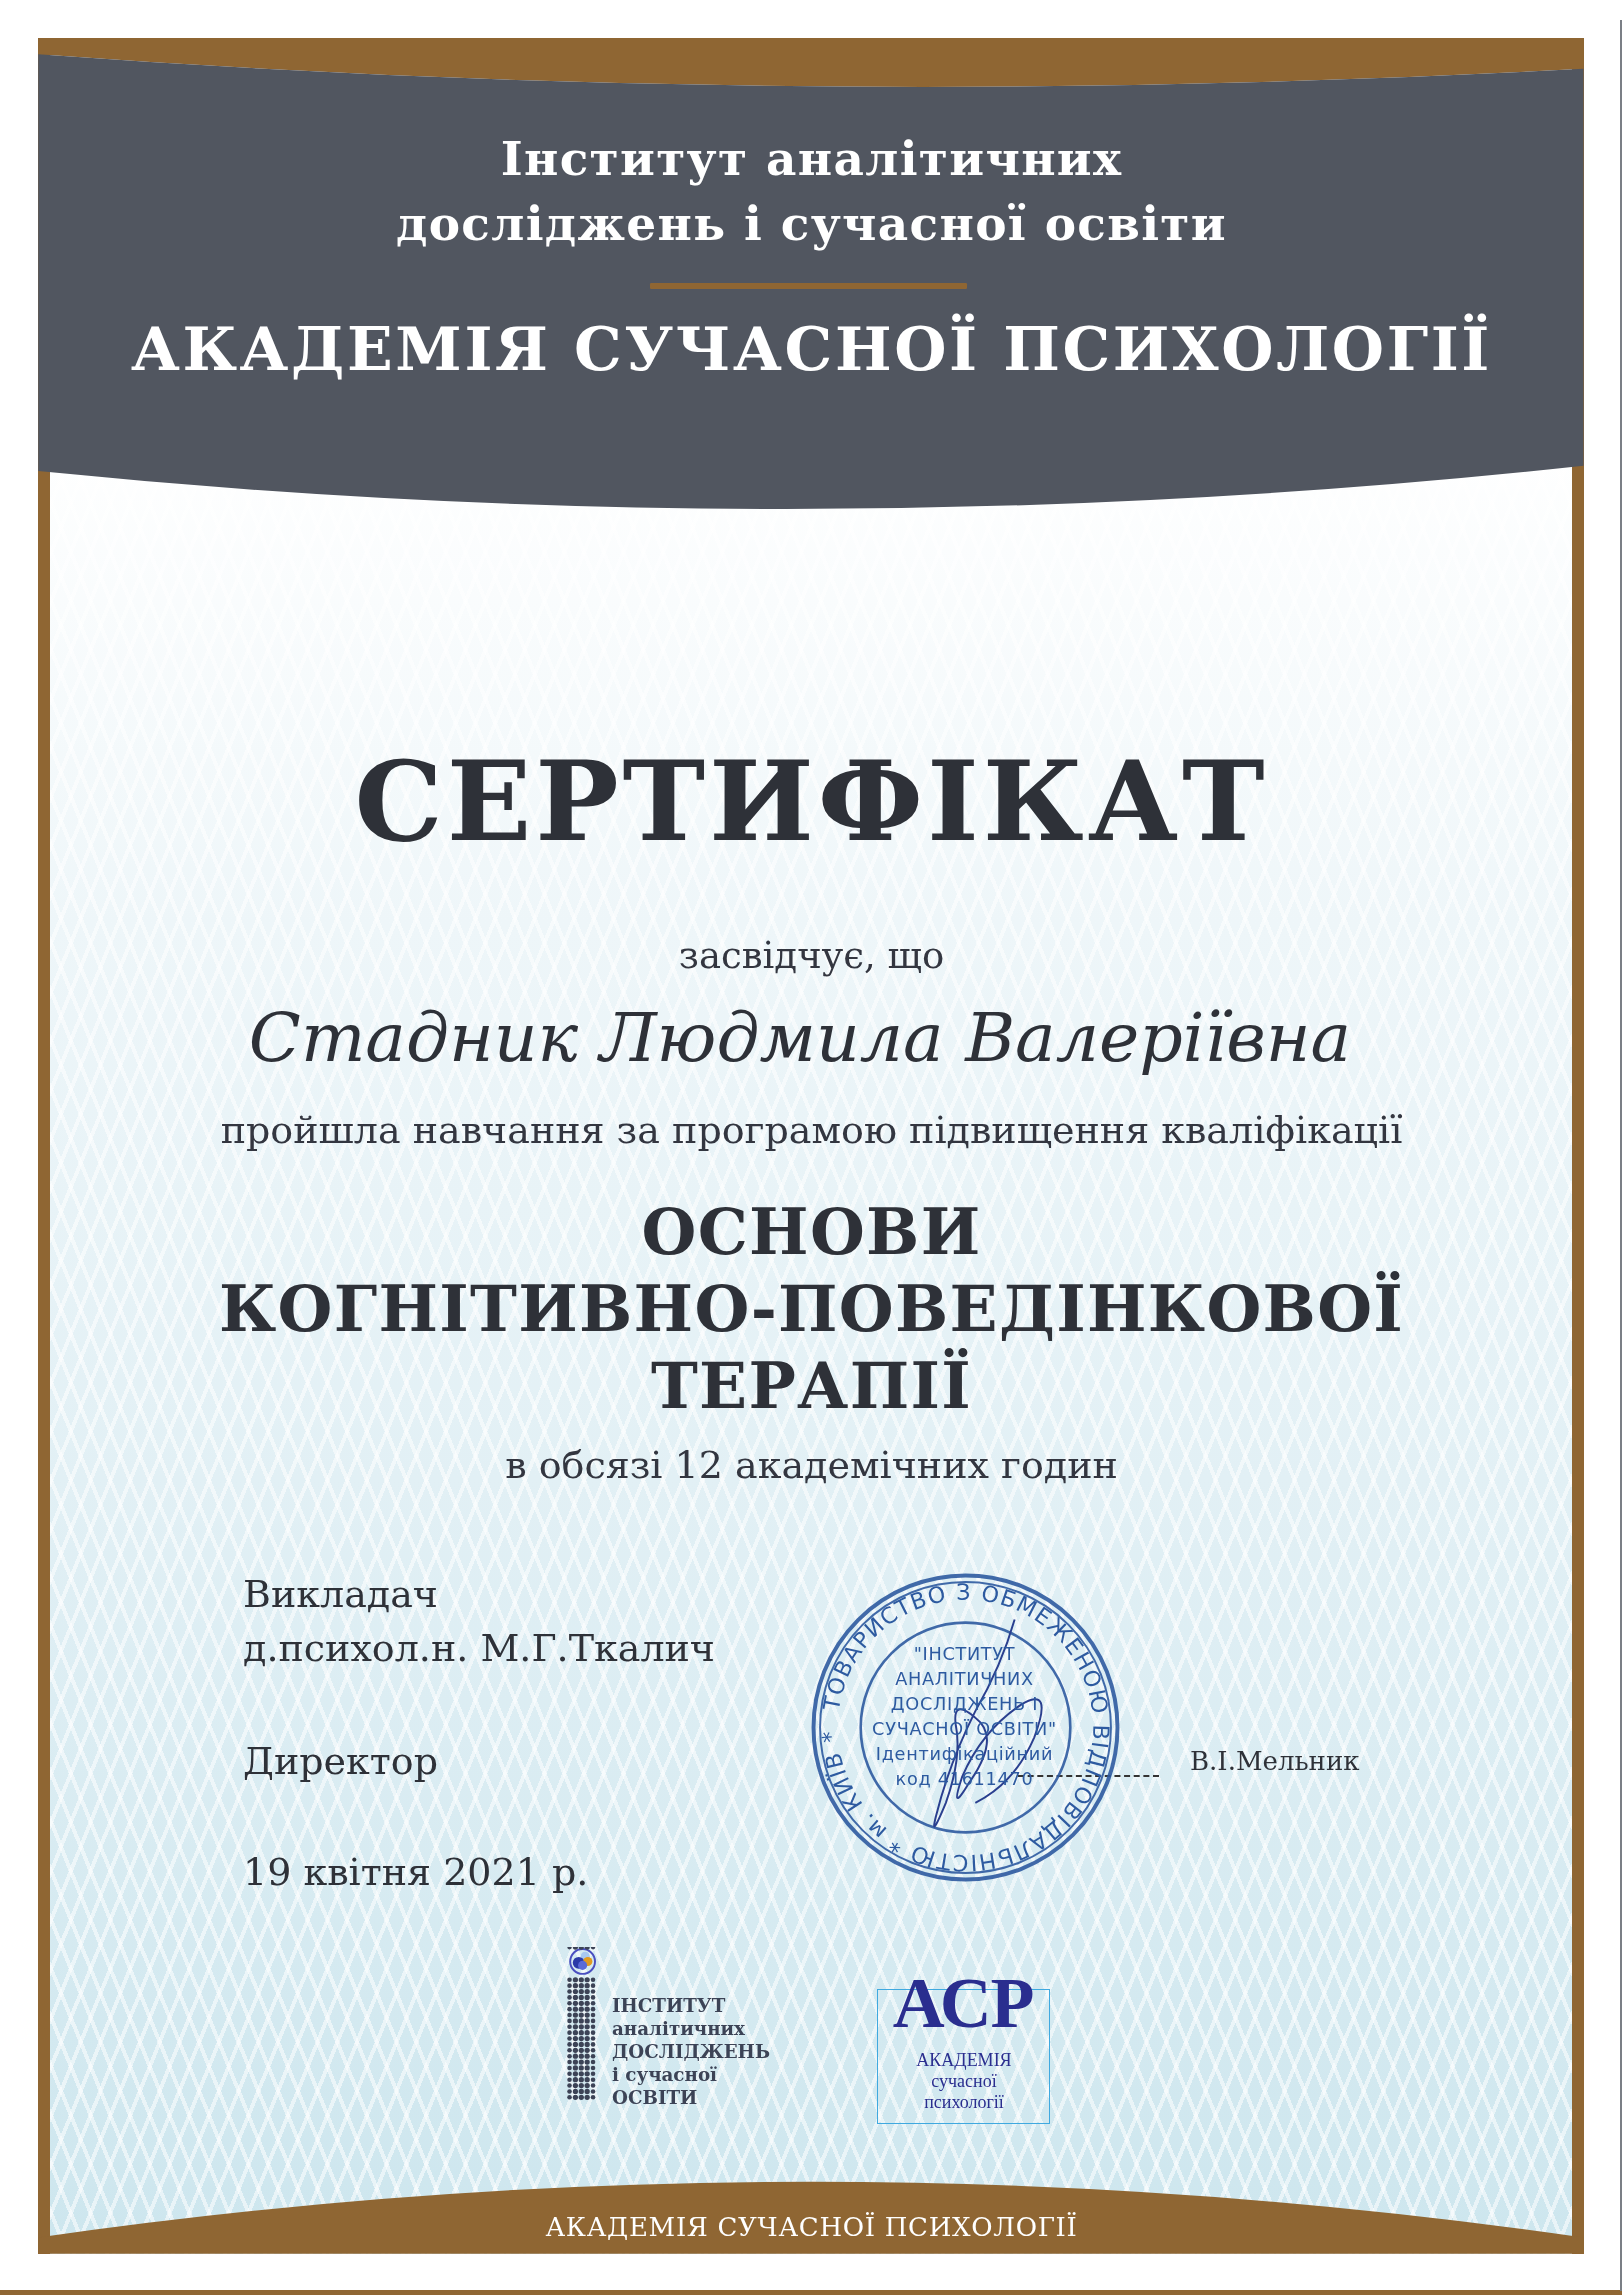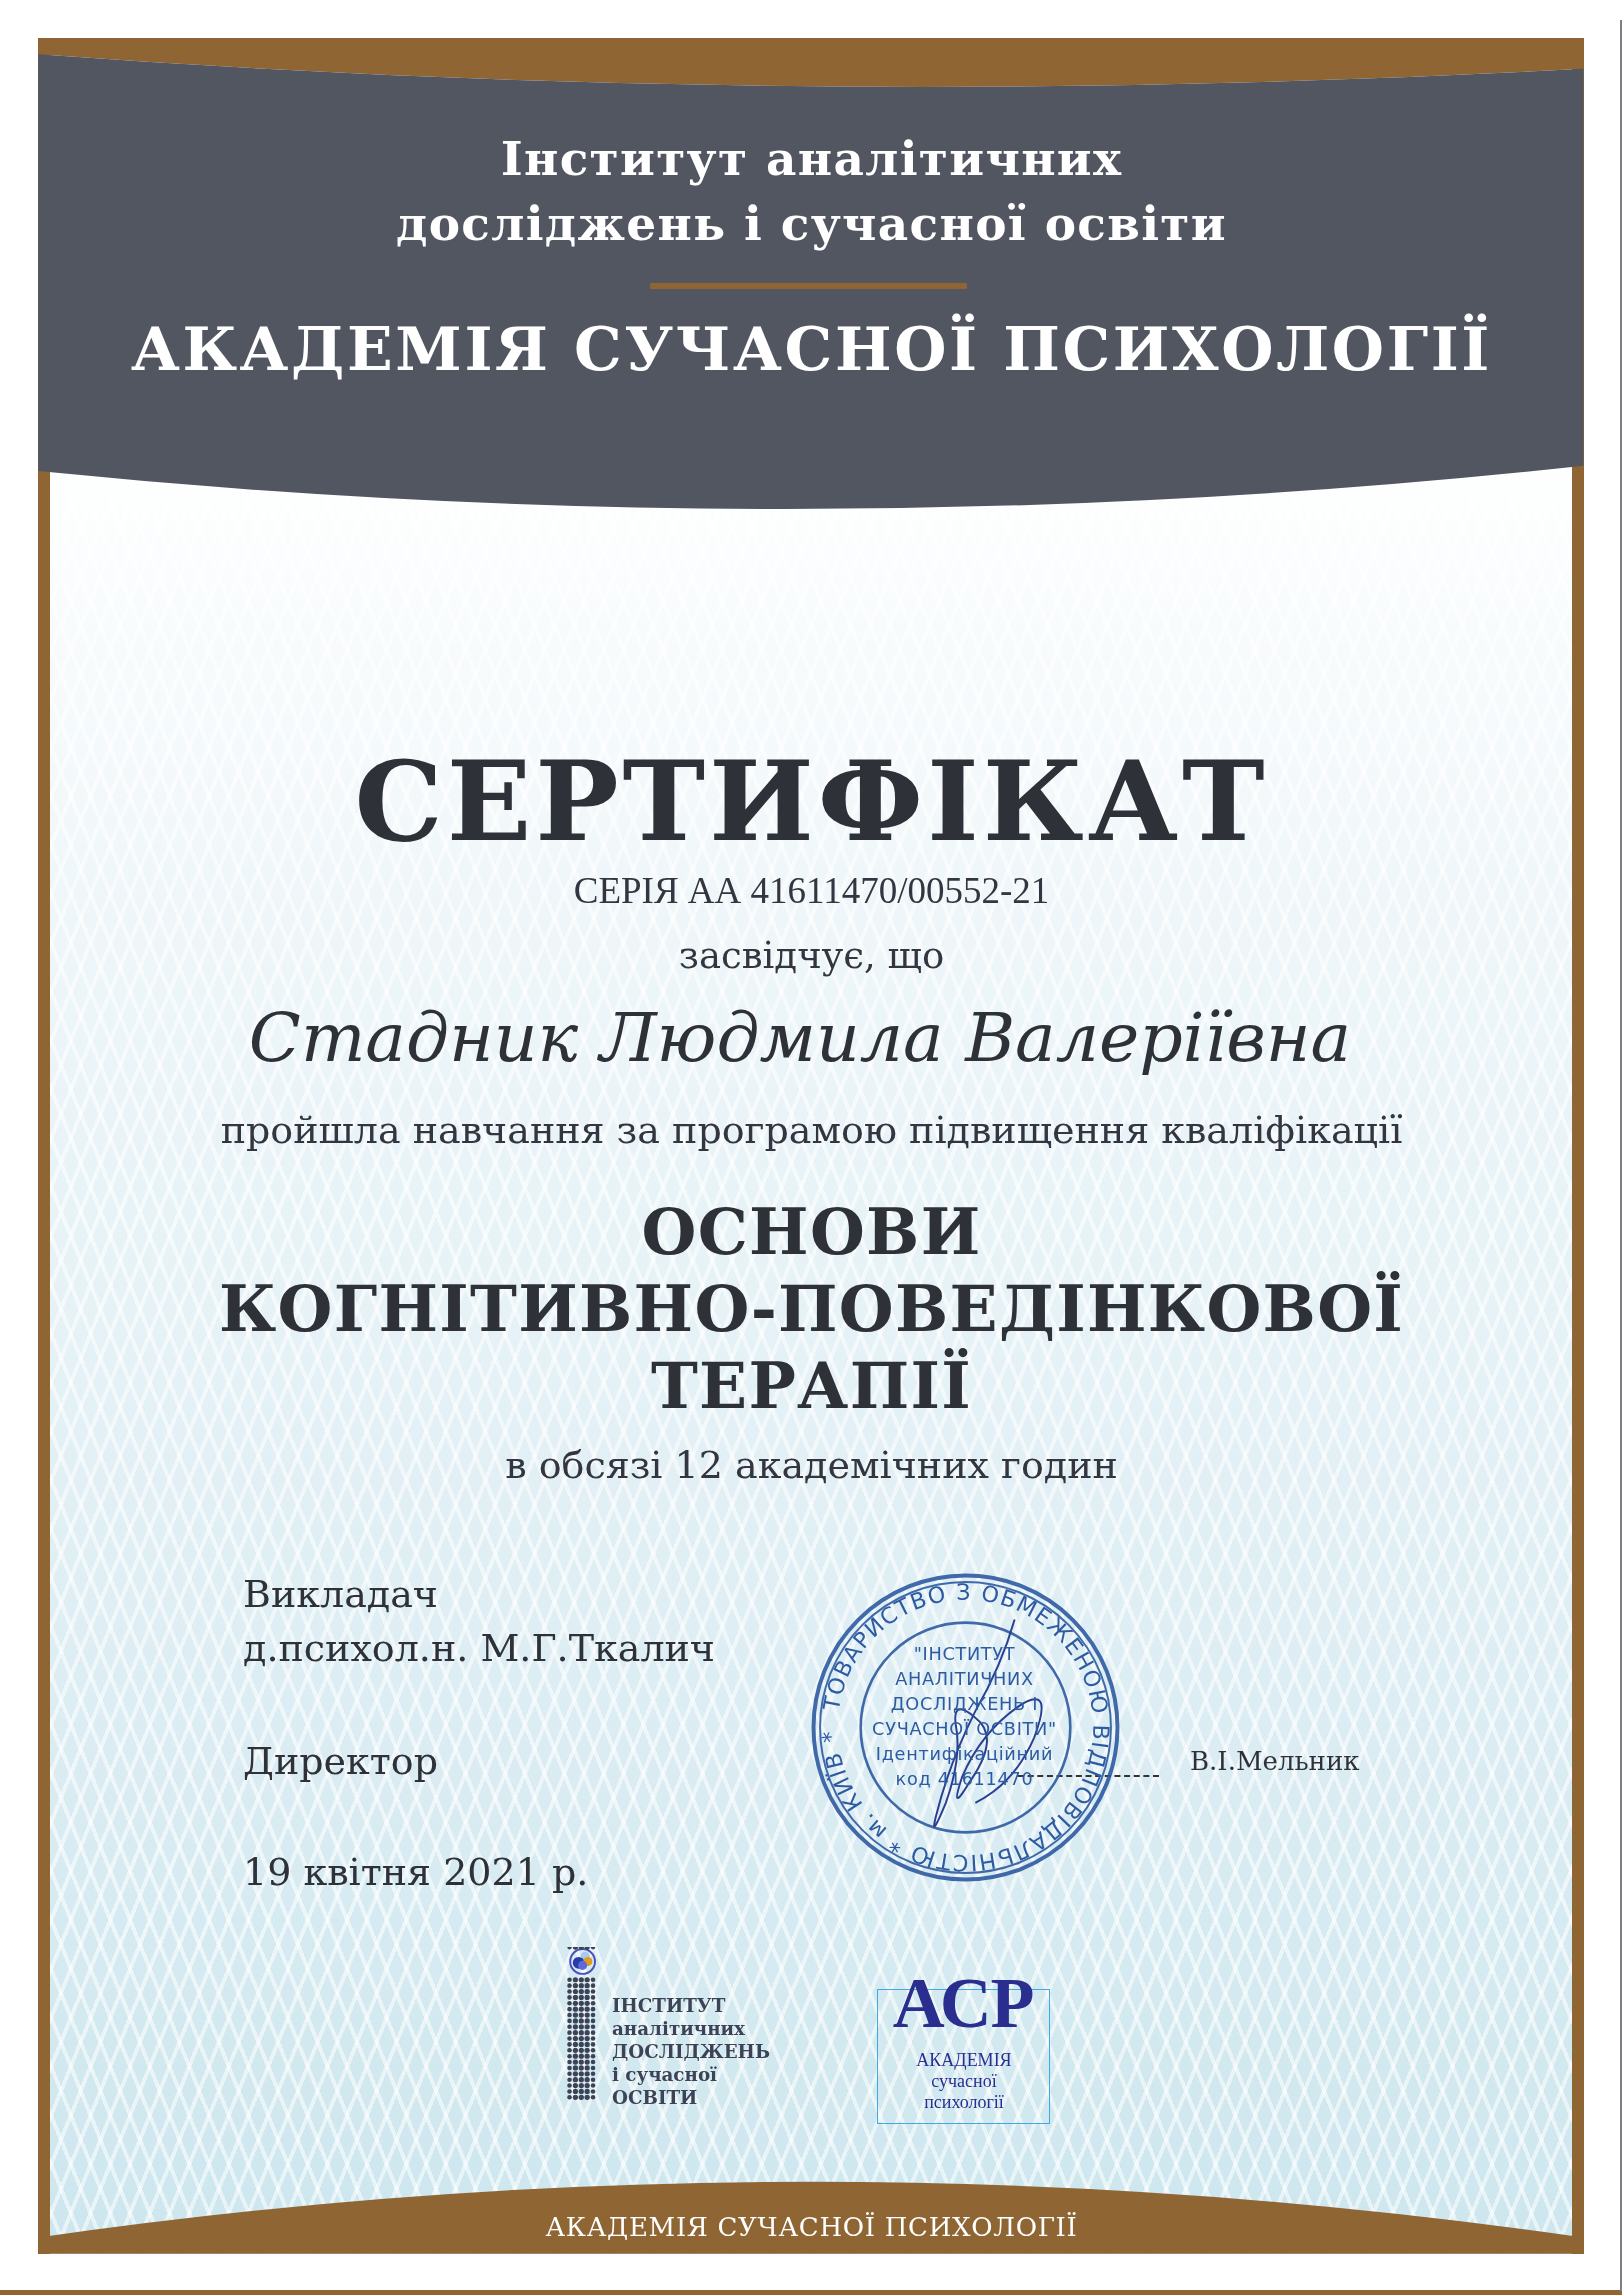--- a/index.html
+++ b/index.html
@@ -81,21 +81,20 @@
 
   <div class="page-edge-bottom"></div>
   <div class="page-edge-right"></div>
 
   <div class="hdr-line1">Інститут аналітичних</div>
   <div class="hdr-line2">досліджень і сучасної освіти</div>
   <div class="hdr-divider"></div>
   <div class="hdr-academy">АКАДЕМІЯ СУЧАСНОЇ ПСИХОЛОГІЇ</div>
 
   <div class="title">СЕРТИФІКАТ</div>
-  <div class="series">СЕРІЯ АА 41611470/00552-21</div>
   <div class="certifies">засвідчує, що</div>
   <div class="recipient">Стадник Людмила Валеріївна</div>
   <div class="completed">пройшла навчання за програмою підвищення кваліфікації</div>
   <div class="program">
     <div>ОСНОВИ</div>
     <div>КОГНІТИВНО-ПОВЕДІНКОВОЇ</div>
     <div>ТЕРАПІЇ</div>
   </div>
   <div class="hours">в обсязі 12 академічних годин</div>
 

